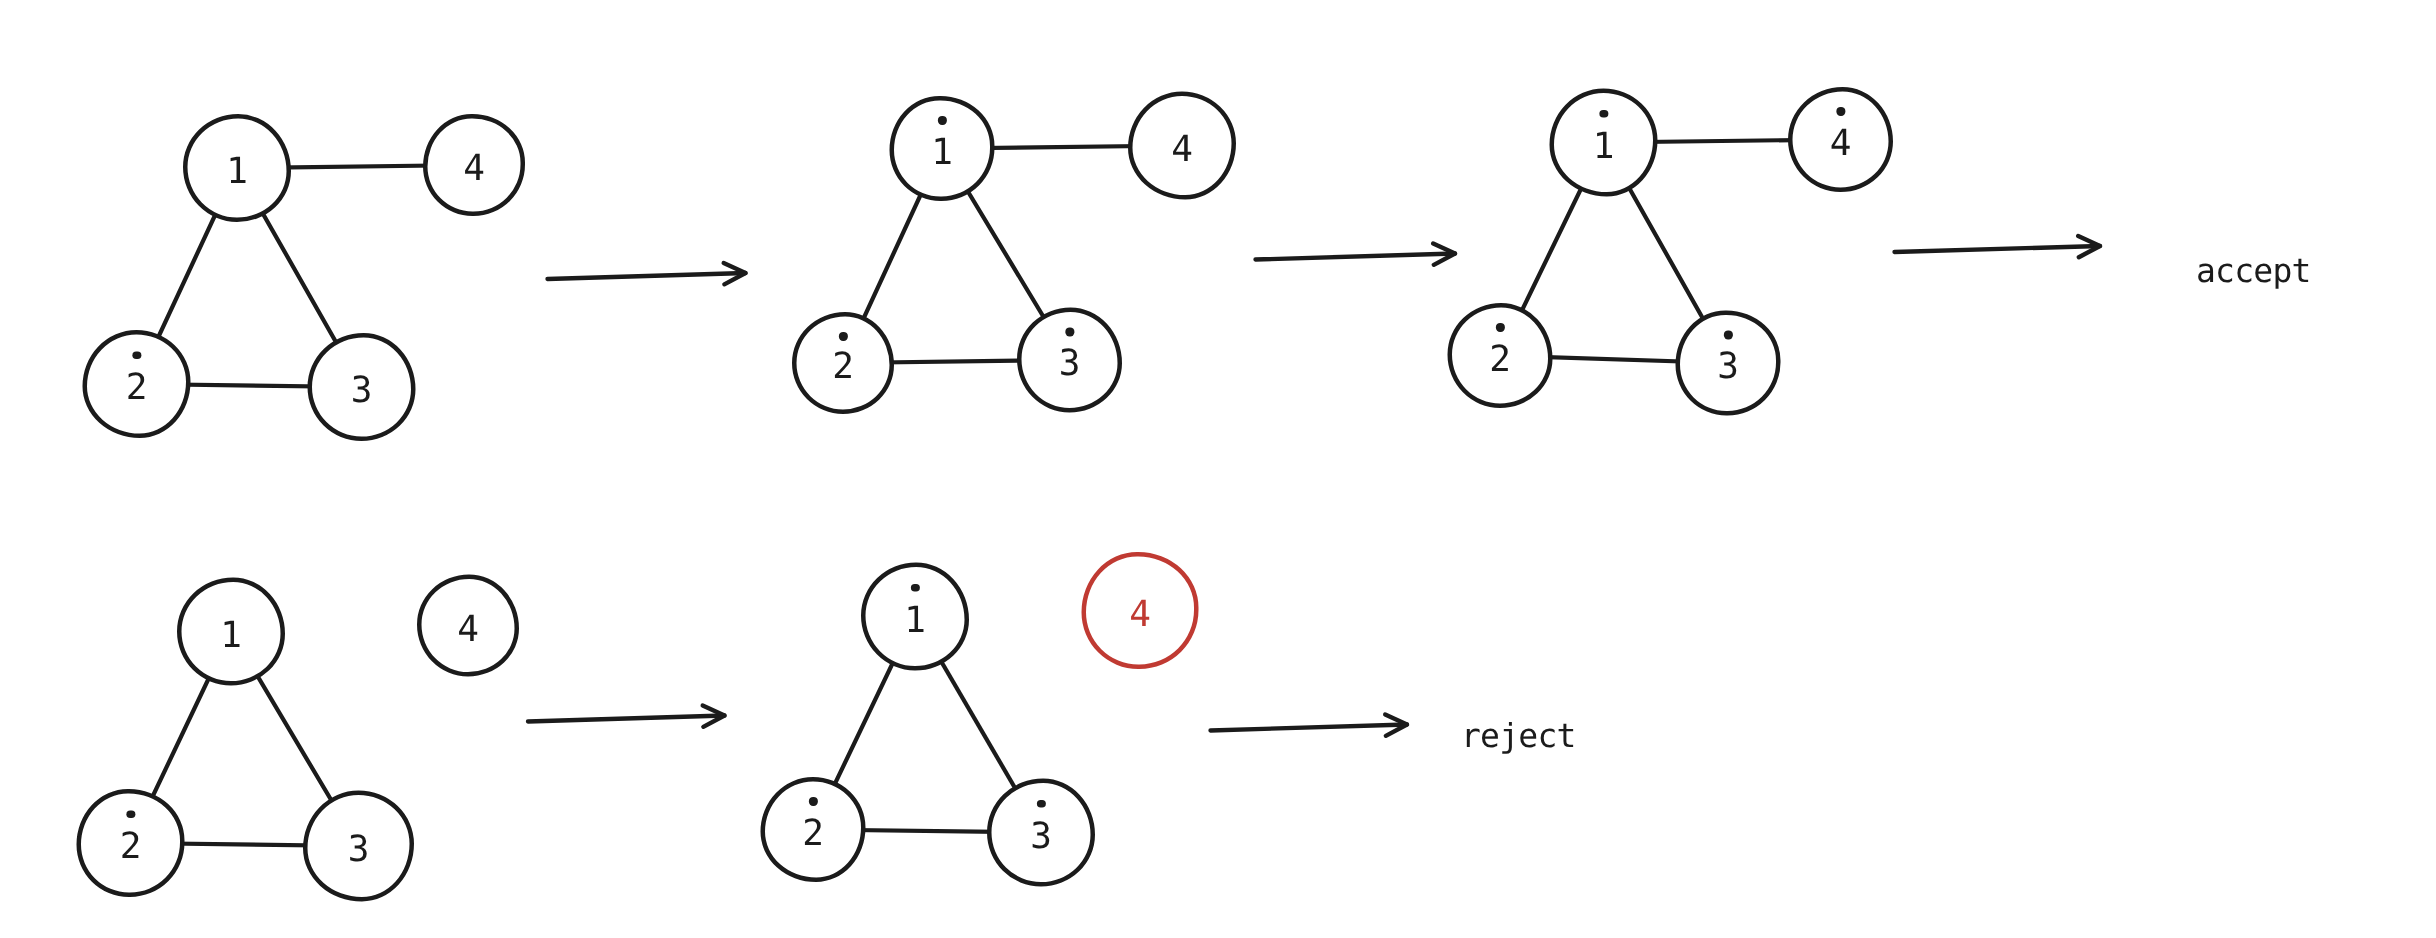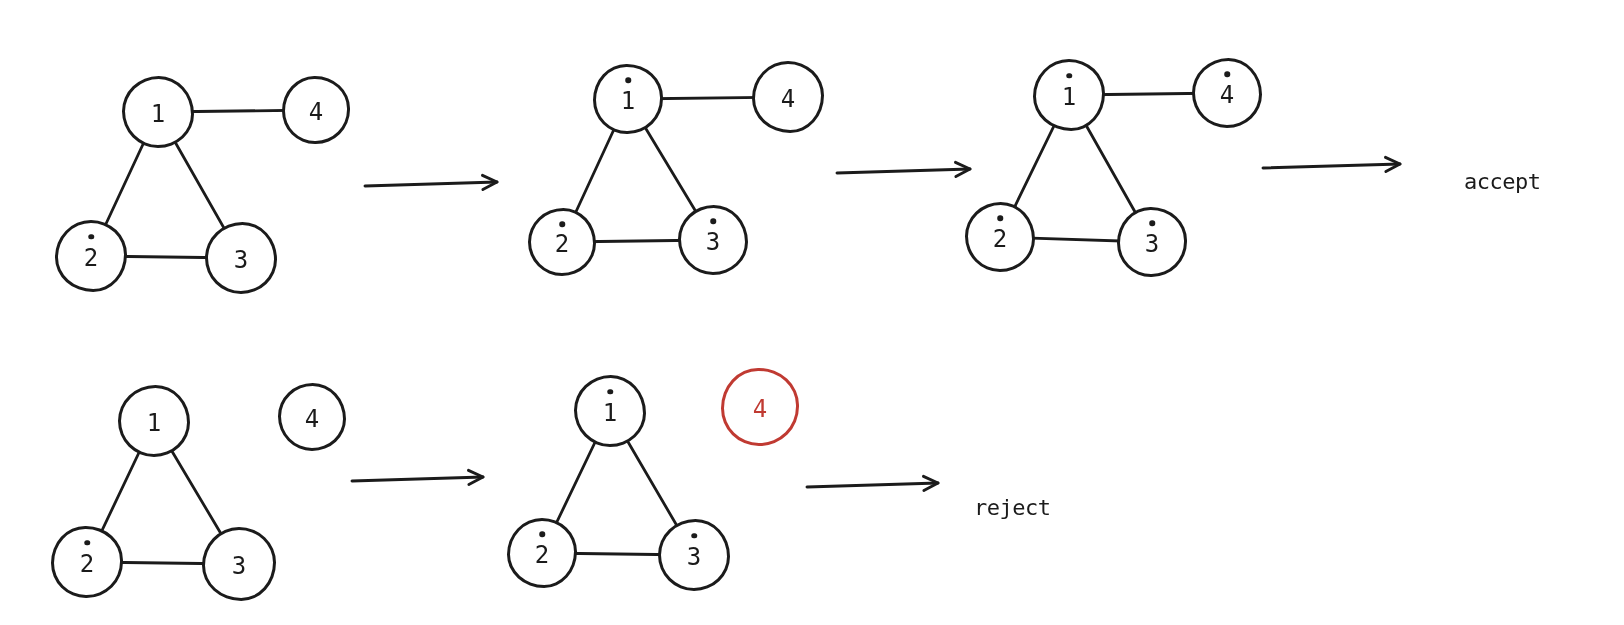--- a/index.html
+++ b/index.html
@@ -148,14 +148,14 @@
       <div class="node" style="left: 507px; top: 518px; width: 70px; height: 70px; border-color: rgb(27, 27, 27); border-radius: 50% 50% 47% 53% / 52% 48%;">
         <span class="dot"></span>
         <span class="lbl" style="color: rgb(27, 27, 27);">2</span>
       </div>
       <div class="node" style="left: 658px; top: 519px; width: 72px; height: 72px; border-color: rgb(27, 27, 27); border-radius: 52% 48% 50% 50% / 50% 52% 48% 50%;">
         <span class="dot"></span>
         <span class="lbl" style="color: rgb(27, 27, 27);">3</span>
       </div>
     </div>
   <div class="outcome" id="outcome-0" style="left: 1464px; top: 170px;">accept</div>
-  <div class="outcome" id="outcome-1" style="left: 974px; top: 480px; margin-top: 16px;">reject</div>
+  <div class="outcome" id="outcome-1" style="left: 974px; top: 480px;">reject</div>
 </div>
 
 </body></html>

